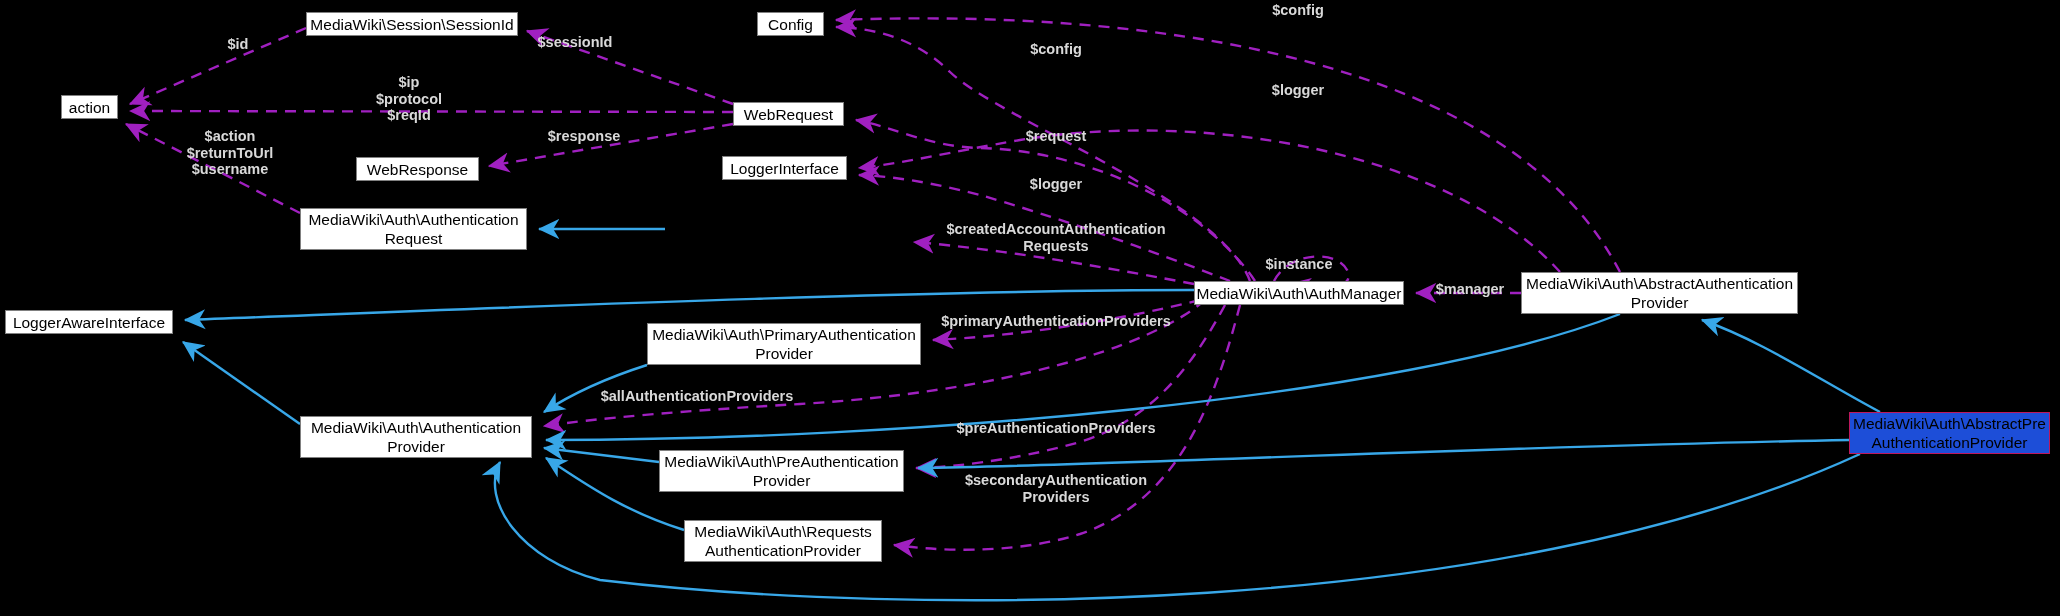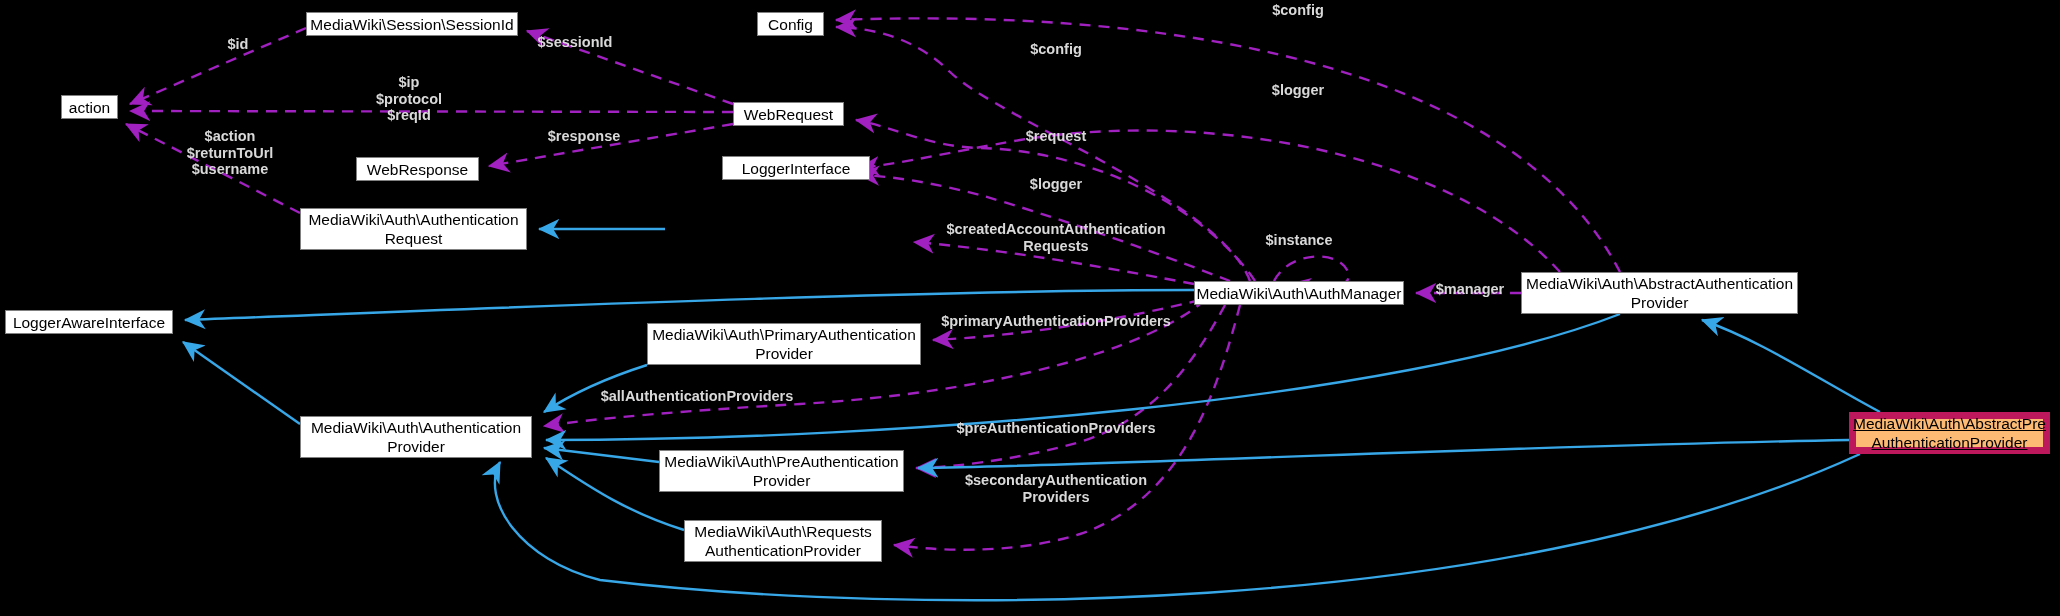--- a/index.html
+++ b/index.html
@@ -32,23 +32,22 @@
     line-height: 19px;
     text-align: center;
     display: flex;
     align-items: center;
     justify-content: center;
     white-space: pre-line;
     padding: 1px 4px;
     z-index: 5;
   }
   .node.highlight {
-    background: #fdba74;
-    border: 7px solid #be185d;
-    text-decoration: underline;
+    background: #1d4ed8;
+    border: 1px solid #be185d;
   }
   .edge-label {
     position: absolute;
     color: #d9d9d9;
     font-family: "Liberation Sans", sans-serif;
     font-size: 14.5px;
     font-weight: bold;
     line-height: 16.5px;
     text-align: center;
     white-space: pre-line;
@@ -134,21 +133,21 @@
     </g>
   </svg>
 
 <div class="node" style="left: 61px; top: 95px; width: 57px; height: 24px;">action</div>
     <div class="node" style="left: 306px; top: 12px; width: 212px; height: 24px;">MediaWiki\Session\SessionId</div>
     <div class="node" style="left: 356px; top: 157px; width: 123px; height: 24px;">WebResponse</div>
     <div class="node" style="left: 300px; top: 208px; width: 227px; height: 42px;">MediaWiki\Auth\Authentication
 Request</div>
     <div class="node" style="left: 757px; top: 12px; width: 67px; height: 24px;">Config</div>
     <div class="node" style="left: 733px; top: 102px; width: 111px; height: 24px;">WebRequest</div>
-    <div class="node" style="left: 722px; top: 156px; width: 148px; height: 24px;">LoggerInterface</div>
+    <div class="node" style="left: 722px; top: 156px; width: 125px; height: 24px;">LoggerInterface</div>
     <div class="node" style="left: 1194px; top: 281px; width: 210px; height: 24px;">MediaWiki\Auth\AuthManager</div>
     <div class="node" style="left: 5px; top: 310px; width: 168px; height: 24px; text-align: center;">LoggerAwareInterface</div>
     <div class="node" style="left: 647px; top: 323px; width: 274px; height: 42px;">MediaWiki\Auth\PrimaryAuthentication
 Provider</div>
     <div class="node" style="left: 300px; top: 416px; width: 232px; height: 42px;">MediaWiki\Auth\Authentication
 Provider</div>
     <div class="node" style="left: 659px; top: 450px; width: 245px; height: 42px;">MediaWiki\Auth\PreAuthentication
 Provider</div>
     <div class="node" style="left: 684px; top: 520px; width: 198px; height: 42px;">MediaWiki\Auth\Requests
 AuthenticationProvider</div>
@@ -165,20 +164,20 @@
     <div class="edge-label" style="left: 1056px; top: 41px;">$config</div>
     <div class="edge-label" style="left: 1298px; top: 82px;">$logger</div>
     <div class="edge-label" style="left: 230px; top: 128px;">$action
 $returnToUrl
 $username</div>
     <div class="edge-label" style="left: 584px; top: 128px;">$response</div>
     <div class="edge-label" style="left: 1056px; top: 128px;">$request</div>
     <div class="edge-label" style="left: 1056px; top: 176px;">$logger</div>
     <div class="edge-label" style="left: 1056px; top: 221px;">$createdAccountAuthentication
 Requests</div>
-    <div class="edge-label" style="left: 1299px; top: 232px;">$instance</div>
+    <div class="edge-label" style="left: 1299px; top: 256px;">$instance</div>
     <div class="edge-label" style="left: 1470px; top: 281px;">$manager</div>
     <div class="edge-label" style="left: 1056px; top: 313px;">$primaryAuthenticationProviders</div>
     <div class="edge-label" style="left: 697px; top: 388px;">$allAuthenticationProviders</div>
     <div class="edge-label" style="left: 1056px; top: 420px;">$preAuthenticationProviders</div>
     <div class="edge-label" style="left: 1056px; top: 472px;">$secondaryAuthentication
 Providers</div>
   </div>
 
 </body></html>

